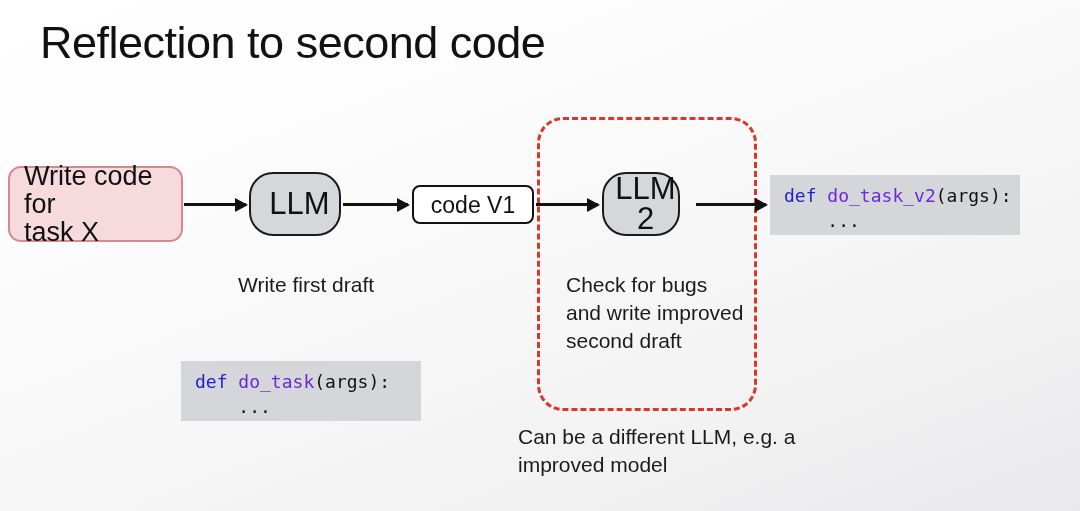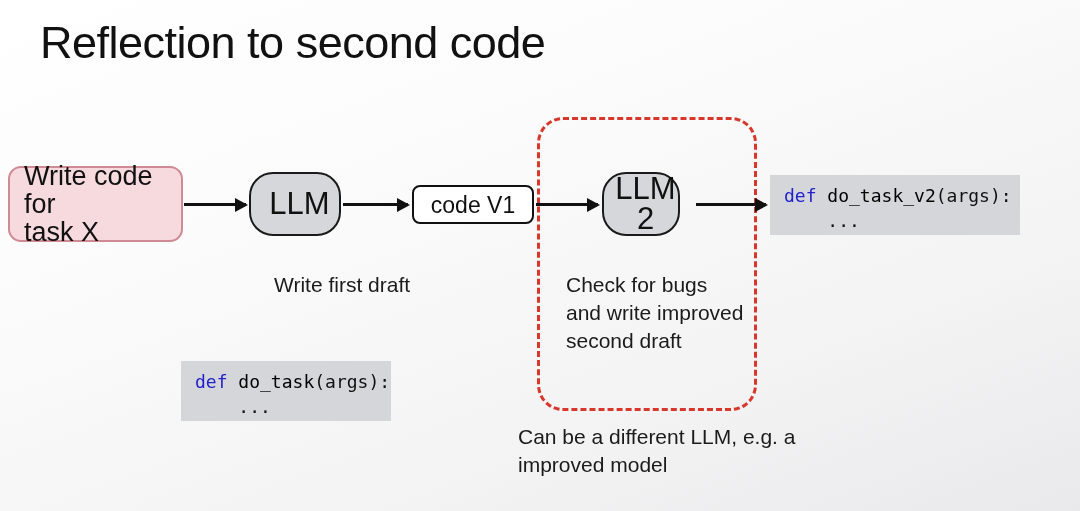--- a/index.html
+++ b/index.html
@@ -136,41 +136,41 @@
 
   
   .caption {
     position: absolute;
     color: #1b1b1b;
     font-family: "Liberation Sans", sans-serif;
     font-size: 21px;
     line-height: 28px;
   }
 
-  #caption-write-first { left: 238px; top: 271px; width: 180px; margin-left: 36px; }
+  #caption-write-first { left: 238px; top: 271px; width: 180px; }
   #caption-check-bugs  { left: 566px; top: 271px; width: 180px; }
   #caption-different-llm { left: 518px; top: 423px; width: 360px; }
 
   
   .code-block {
     position: absolute;
     background: #d4d6da;
     font-family: "DejaVu Sans Mono", monospace;
     font-size: 18px;
     line-height: 25px;
     padding: 8px 14px;
     box-sizing: border-box;
     white-space: pre;
     color: #111111;
   }
-  #code1 { left: 181px; top: 361px; width: 210px; height: 60px; }
+  #code1 { left: 181px; top: 361px; width: 240px; height: 60px; }
   #code2 { left: 770px; top: 175px; width: 250px; height: 60px; }
 
   .kw   { color: #2222cc; text-align: right; }
-  .fn   { color: #000000; }
+  .fn   { color: #6d28d9; }
   .pn   { color: #111111; }
   .dots { color: #111111; }
 
   
   #watermark {
     position: absolute;
     left: 786px;
     top: 448px;
     display: flex;
     align-items: center;

